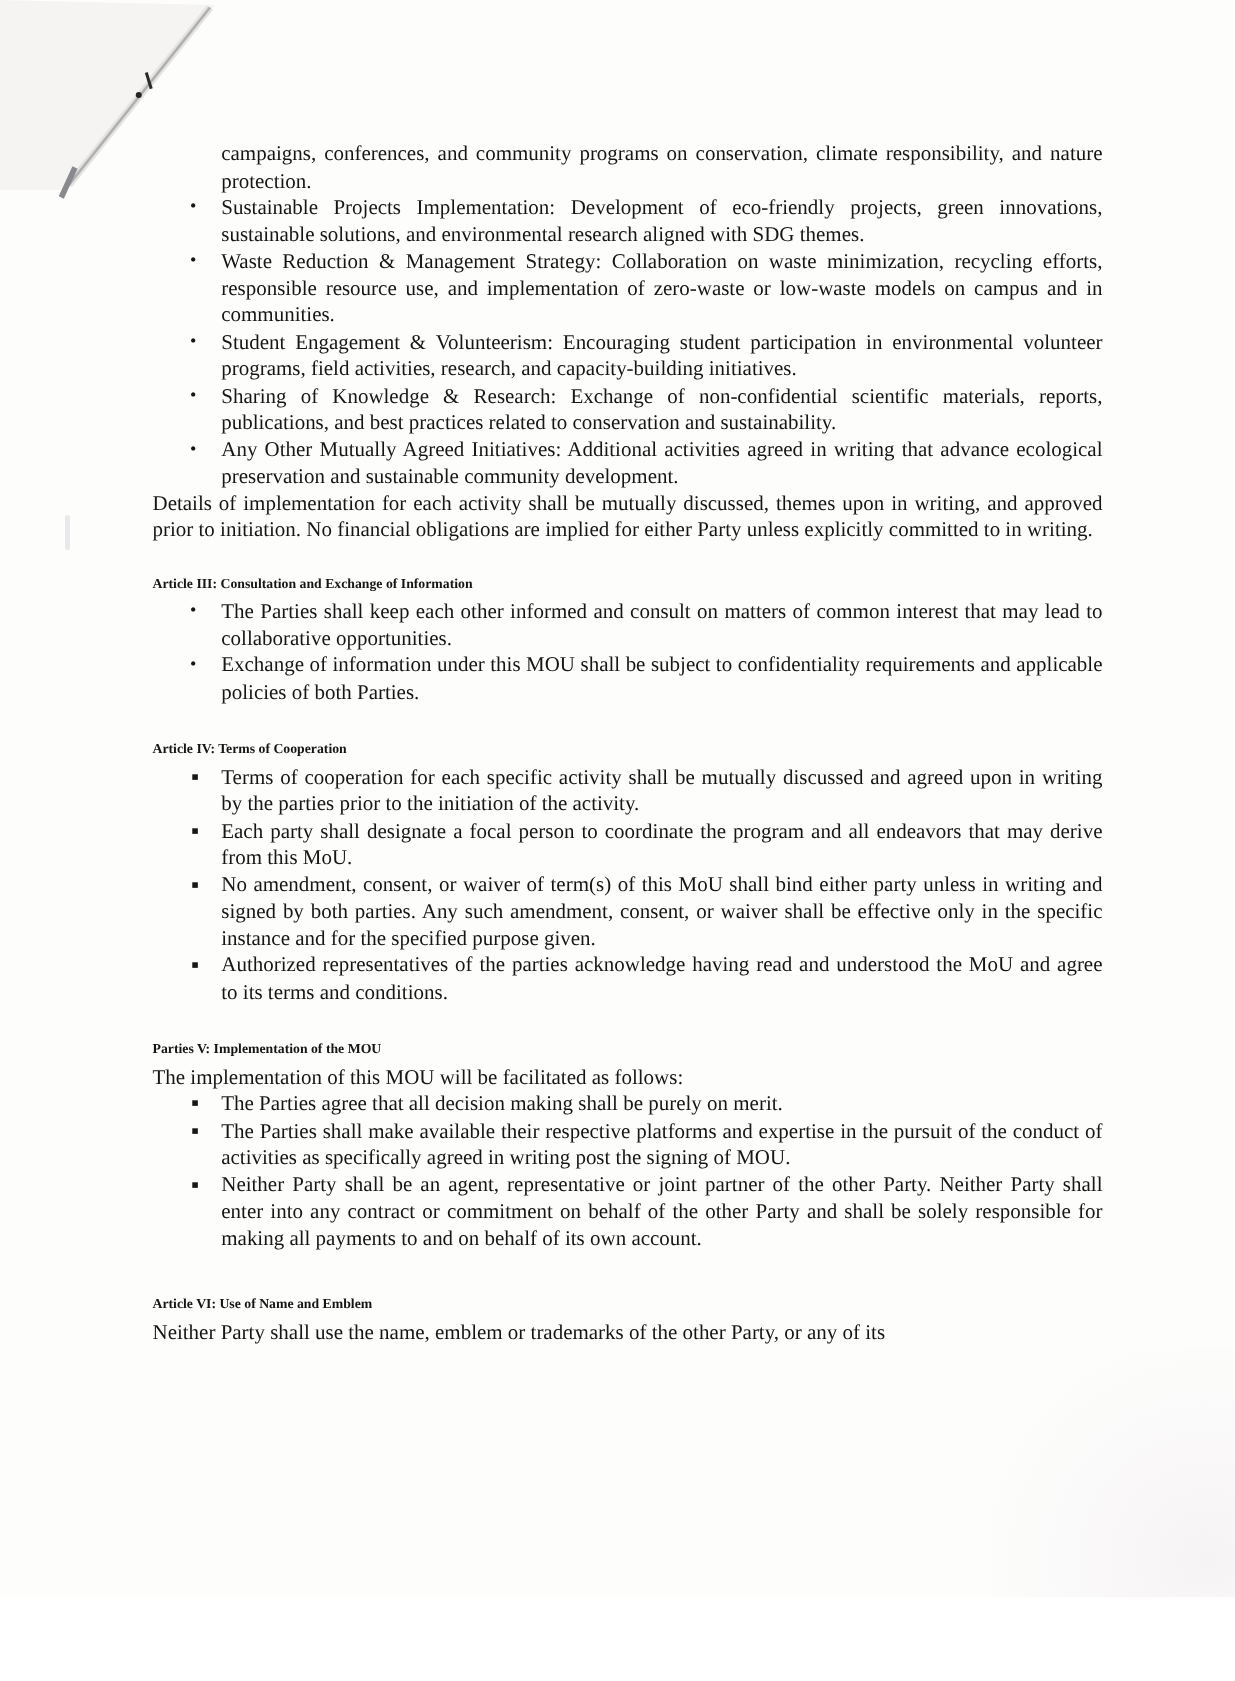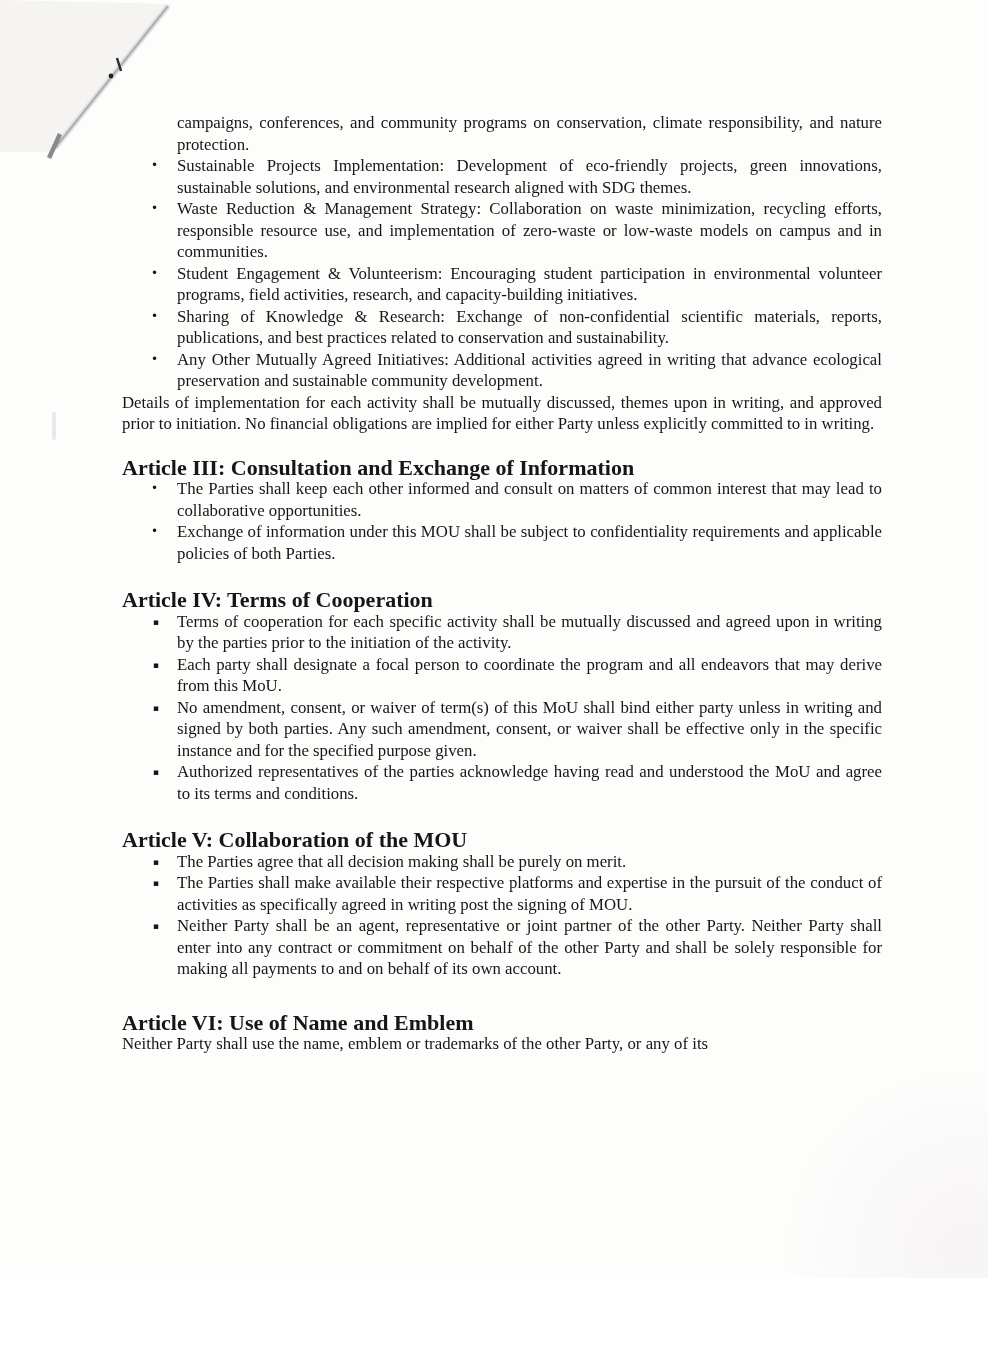--- a/index.html
+++ b/index.html
@@ -25,21 +25,21 @@
   
   .li{position:relative;padding-left:55px;}
   .mk{
     position:absolute;left:29px;top:0;
     width:20px;text-align:left;
     font-family:"DejaVu Sans", sans-serif;
   }
   .round .mk{font-size:12px;line-height:21.5px;}
   .square .mk{font-size:9px;line-height:21.5px;left:31px;top:1px;}
   h2{
-    font-size:22px;line-height:21.5px;margin:0;
+    font-size:11px;line-height:21.5px;margin:0;
     font-weight:bold;text-align:left;
   }
   .gap-a3{margin-top:22px !important;}
   .gap-a4{margin-top:25px !important;}
   .gap-a5{margin-top:25px !important;}
   .gap-a6{margin-top:32px !important;}
   
   .corner-artifact{position:absolute;left:0;top:0;}
   
   .streak{
@@ -123,21 +123,22 @@
       <div class="li square">
         <span class="mk">▪</span>
         <p>No amendment, consent, or waiver of term(s) of this MoU shall bind either party unless in writing and signed by both parties. Any such amendment, consent, or waiver shall be effective only in the specific instance and for the specified purpose given.</p>
       </div>
       <div class="li square">
         <span class="mk">▪</span>
         <p>Authorized representatives of the parties acknowledge having read and understood the MoU and agree to its terms and conditions.</p>
       </div>
     </div>
 
-    <h2 class="gap-a5">Article V: Collaboration of the MOU</h2>
+    <h2 class="gap-a5">Parties V: Implementation of the MOU</h2>
+    <p>The implementation of this MOU will be facilitated as follows:</p>
     <div>
       <div class="li square">
         <span class="mk">▪</span>
         <p>The Parties agree that all decision making shall be purely on merit.</p>
       </div>
       <div class="li square">
         <span class="mk">▪</span>
         <p>The Parties shall make available their respective platforms and expertise in the pursuit of the conduct of activities as specifically agreed in writing post the signing of MOU.</p>
       </div>
       <div class="li square">

